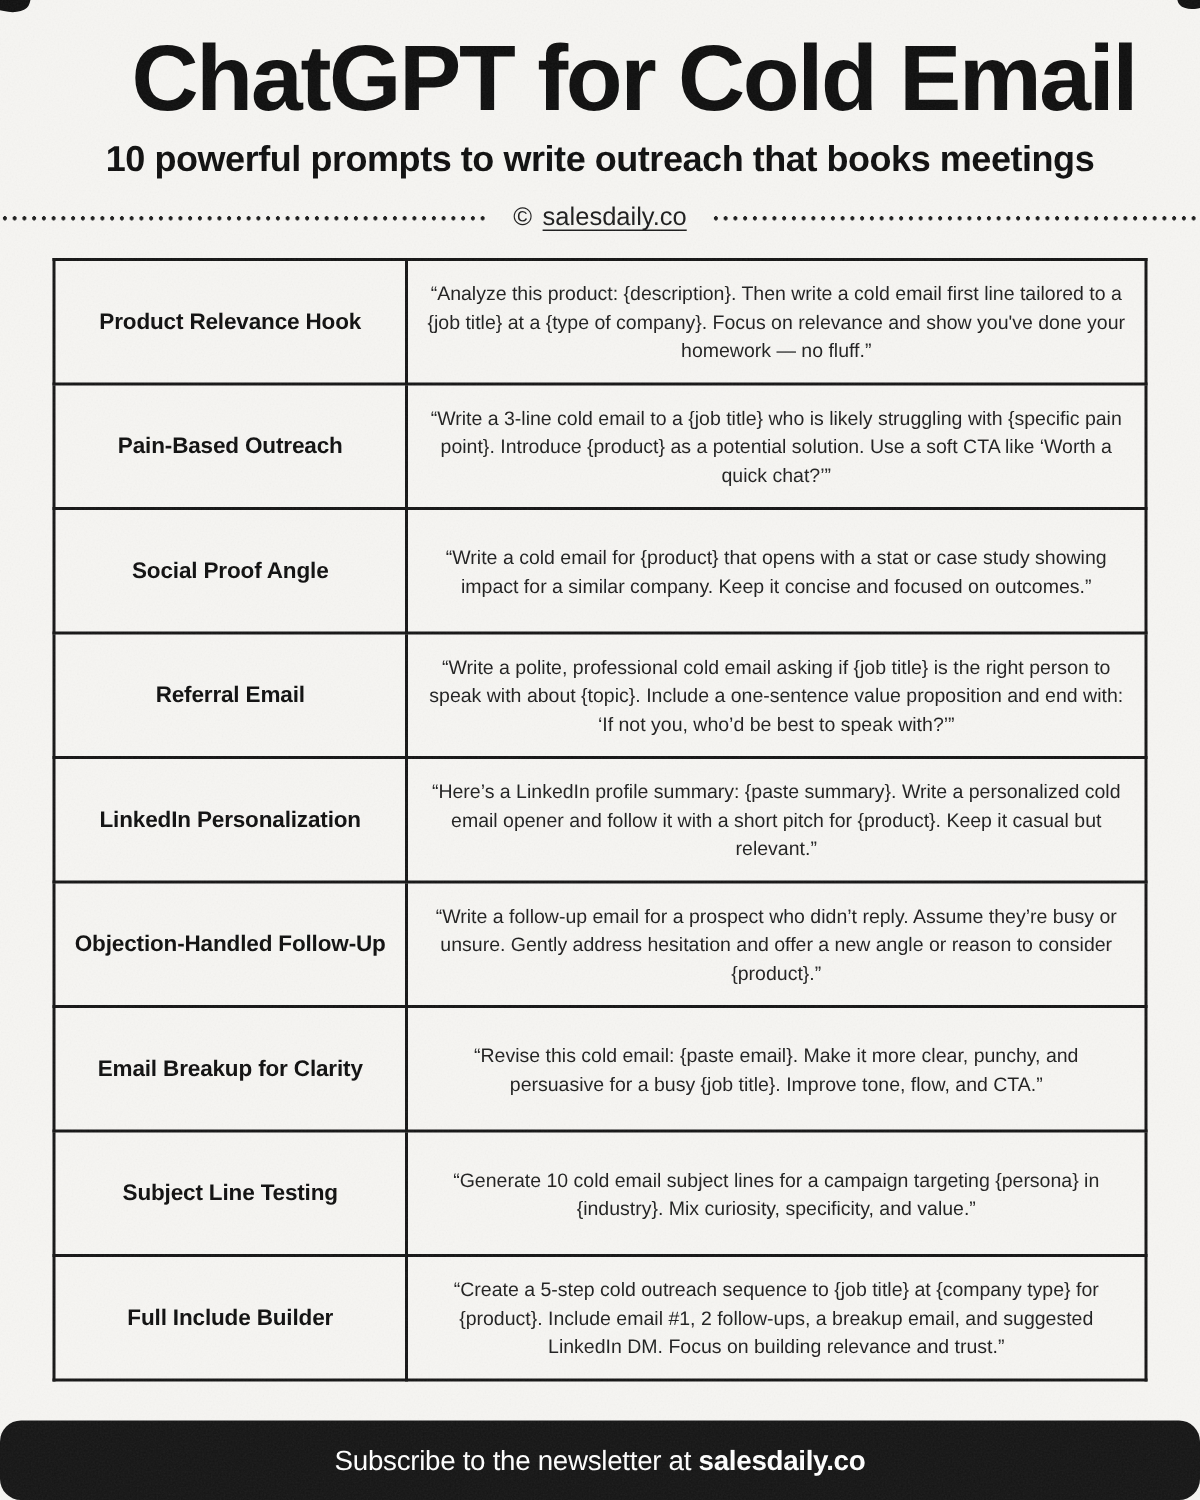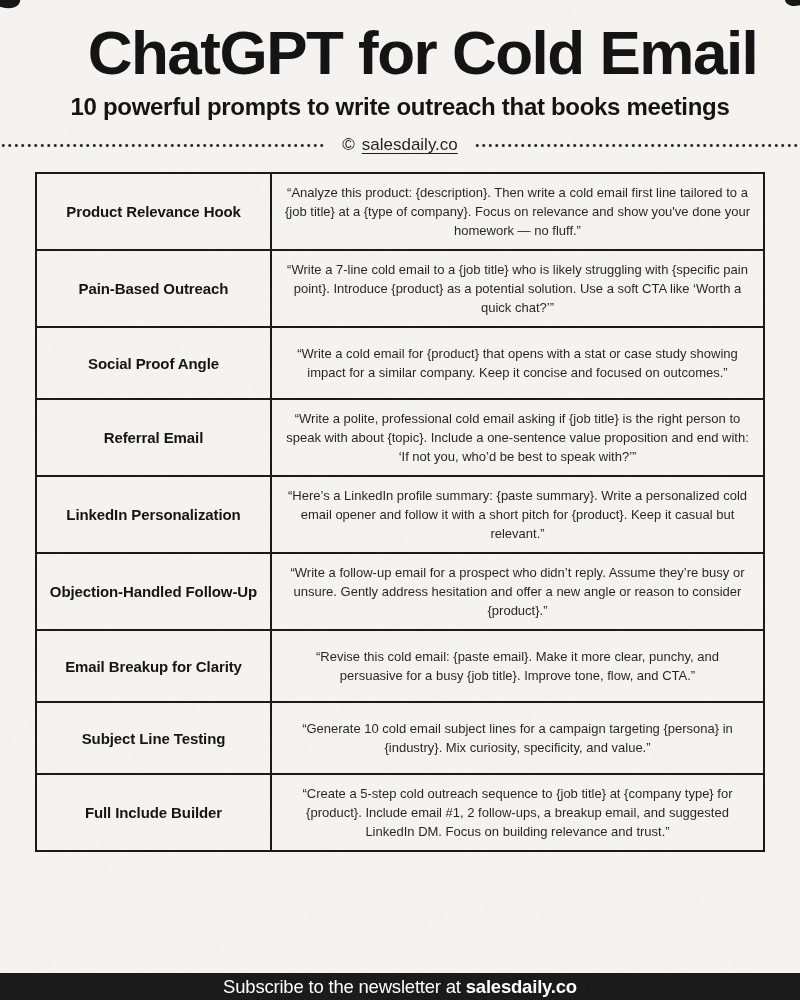--- a/index.html
+++ b/index.html
@@ -75,43 +75,44 @@
     border:2px solid #151515;
     text-align:center;
     vertical-align:middle;
   }
   td.name {
     width:235px;
     font-weight:bold;
     font-size:15px;
     letter-spacing:-0.1px;
     padding:8px 12px;
-    height:72px;
+    height:83px;
     color:#0f0f0f;
   }
   td.prompt {
     font-size:13px;
     line-height:19px;
     padding:9px 11px;
     color:#1f1f1f;
     margin-top:12px;
   }
 
   .footer {
     position:absolute;
     left:0; bottom:0;
-    width:800px; height:27px;
+    width:800px; height:53px;
     background:#151515;
     color:#ffffff;
     display:flex;
     align-items:center;
     justify-content:center;
     font-size:18.5px;
     letter-spacing:-0.2px;
     z-index:3;
+    border-radius:14px;
   }
   .footer span, .footer b { white-space:pre; }
 </style>
 </head>
 <body>
 
 <div class="corner tl"></div>
 <div class="corner tr"></div>
 
 <div class="content">
@@ -128,21 +129,21 @@
   </div>
 
   <table class="prompts">
     <tbody>
       <tr>
         <td class="name">Product Relevance Hook</td>
         <td class="prompt">“Analyze this product: {description}. Then write a cold email first line tailored to a {job title} at a {type of company}. Focus on relevance and show you've done your homework — no fluff.”</td>
       </tr>
       <tr>
         <td class="name">Pain-Based Outreach</td>
-        <td class="prompt">“Write a 7-line cold email to a {job title} who is likely struggling with {specific pain point}. Introduce {product} as a potential solution. Use a soft CTA like ‘Worth a quick chat?’”</td>
+        <td class="prompt">“Write a 3-line cold email to a {job title} who is likely struggling with {specific pain point}. Introduce {product} as a potential solution. Use a soft CTA like ‘Worth a quick chat?’”</td>
       </tr>
       <tr>
         <td class="name">Social Proof Angle</td>
         <td class="prompt">“Write a cold email for {product} that opens with a stat or case study showing impact for a similar company. Keep it concise and focused on outcomes.”</td>
       </tr>
       <tr>
         <td class="name">Referral Email</td>
         <td class="prompt">“Write a polite, professional cold email asking if {job title} is the right person to speak with about {topic}. Include a one-sentence value proposition and end with: ‘If not you, who’d be best to speak with?’”</td>
       </tr>
       <tr>

